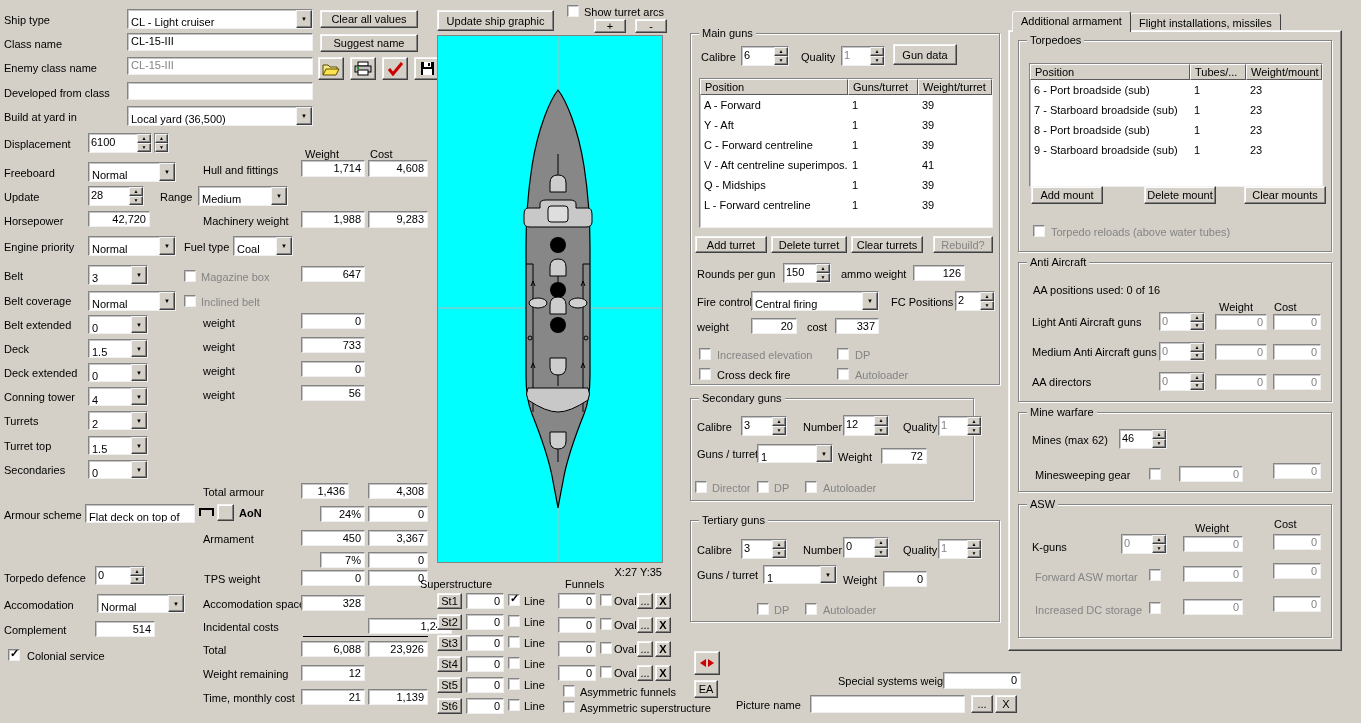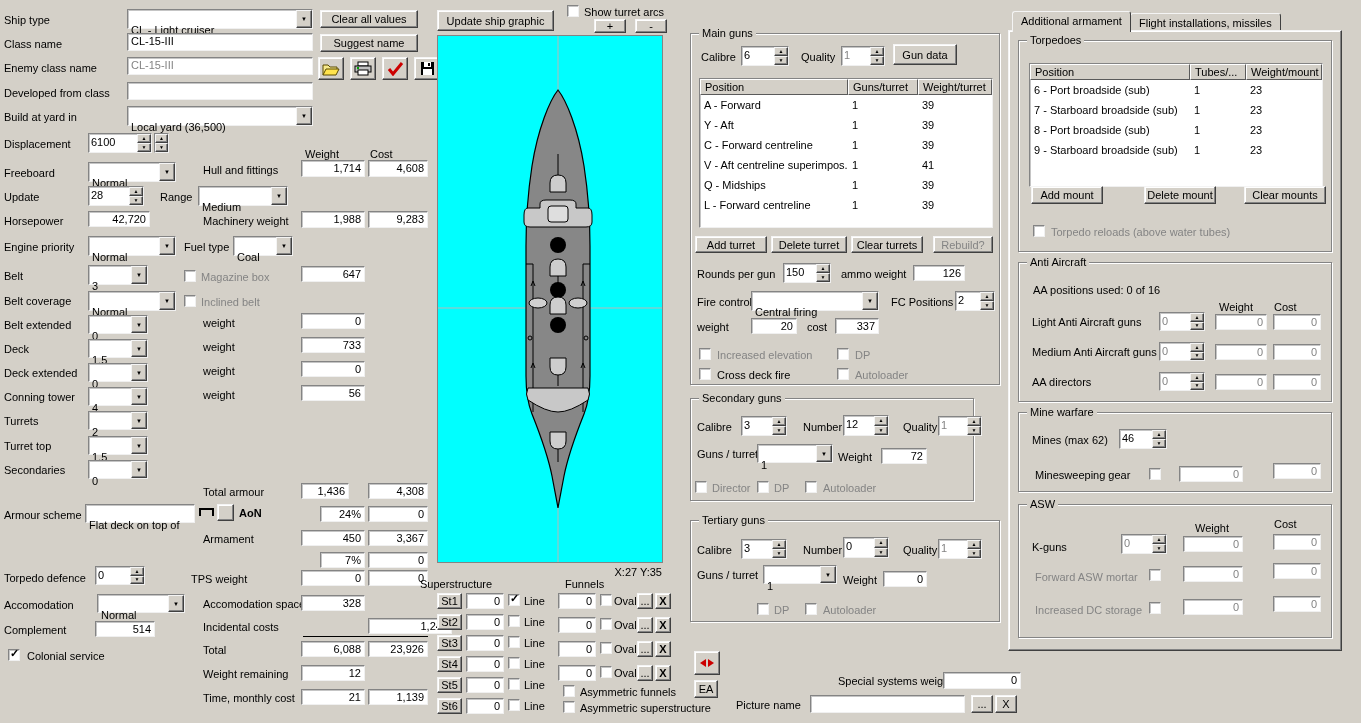--- a/index.html
+++ b/index.html
@@ -5,21 +5,21 @@
 *{box-sizing:border-box}
 html,body{margin:0;padding:0}
 body{width:1361px;height:723px;background:#d4d0c8;font-family:"Liberation Sans",sans-serif;font-size:11px;color:#000;position:relative;overflow:hidden}
 .lbl{position:absolute;white-space:nowrap;line-height:12px}
 .dis{color:#848484}
 .bold{font-weight:bold}
 .tf,.nf{position:absolute;background:#fff;border:1px solid;border-color:#848484 #f0f0f0 #f0f0f0 #848484;box-shadow:inset 1px 1px 0 rgba(64,64,64,.30);padding:1px 3px;line-height:13px;white-space:nowrap;overflow:hidden}
 .nf{text-align:right}
 .btn{position:absolute;background:#d4d0c8;border:1px solid;border-color:#f4f4f4 #404040 #404040 #f4f4f4;box-shadow:inset -1px -1px 0 #848484,inset 1px 1px 0 #fff;display:flex;align-items:center;justify-content:center;white-space:nowrap;cursor:default}
 .dd{position:absolute;background:#fff;border:1px solid;border-color:#848484 #f0f0f0 #f0f0f0 #848484;box-shadow:inset 1px 1px 0 rgba(64,64,64,.30);display:flex;align-items:stretch}
-.dd-t{flex:1;padding:13px 3px;white-space:nowrap;overflow:hidden;line-height:14px}
+.dd-t{flex:1;padding:5px 3px;white-space:nowrap;overflow:hidden;line-height:14px}
 .dd-b{width:16px;background:#d4d0c8;border:1px solid;border-color:#f4f4f4 #404040 #404040 #f4f4f4;box-shadow:inset -1px -1px 0 #848484;display:flex;align-items:center;justify-content:center;font-size:6px}
 .spin{position:absolute;background:#fff;border:1px solid;border-color:#848484 #f0f0f0 #f0f0f0 #848484;box-shadow:inset 1px 1px 0 rgba(64,64,64,.30);display:flex;align-items:stretch}
 .spin-t{flex:1;padding:1px 2px;line-height:14px;overflow:hidden;white-space:nowrap}
 .spin-b{width:14px;display:flex;flex-direction:column}
 .sb{flex:1;background:#d4d0c8;border:1px solid;border-color:#f4f4f4 #404040 #404040 #f4f4f4;box-shadow:inset -1px -1px 0 #848484;display:flex;align-items:center;justify-content:center;font-size:5px;line-height:1}
 .cb{position:absolute;width:12px;height:12px;background:#fff;border:1px solid;border-color:#848484 #f0f0f0 #f0f0f0 #848484;box-shadow:inset 1px 1px 0 rgba(64,64,64,.30)}
 .cb.checked::after{content:"✓";position:absolute;left:1px;top:-3px;font-size:11px;font-weight:bold}
 .gb{position:absolute;border:1px solid #848484;box-shadow:1px 1px 0 #fff,inset 1px 1px 0 #fff}
 .gb-t{position:absolute;top:-7px;left:8px;background:#d4d0c8;padding:0 3px;line-height:12px;white-space:nowrap}
 .lv{position:absolute;background:#fff;border:1px solid;border-color:#848484 #f0f0f0 #f0f0f0 #848484;box-shadow:inset 1px 1px 0 rgba(64,64,64,.30);overflow:hidden}
@@ -234,21 +234,21 @@
 <span class="nf" style="left:368px;top:552px;width:60px;height:16px">0</span>
 
 <span class="lbl" style="left:4px;top:572px">Torpedo defence</span>
 <span class="spin" style="left:95px;top:566px;width:50px;height:19px">
     <span class="spin-t">0</span>
     <span class="spin-b">
       <span class="sb">▲</span>
       <span class="sb">▼</span>
     </span>
   </span>
-<span class="lbl" style="left:191px;top:573px">TPS weight</span>
+<span class="lbl" style="left:204px;top:573px">TPS weight</span>
 <span class="nf" style="left:301px;top:570px;width:64px;height:16px">0</span>
 <span class="nf" style="left:368px;top:570px;width:60px;height:16px">0</span>
 
 <span class="lbl" style="left:4px;top:599px">Accomodation</span>
 <span class="dd" style="left:97px;top:594px;width:88px;height:19px">
     <span class="dd-t">Normal</span>
     <span class="dd-b">▼</span>
   </span>
 <span class="lbl" style="left:203px;top:598px">Accomodation space</span>
 <span class="nf" style="left:301px;top:595px;width:64px;height:16px">328</span>

